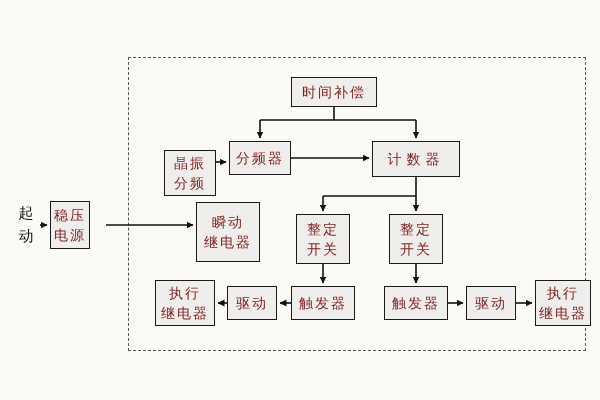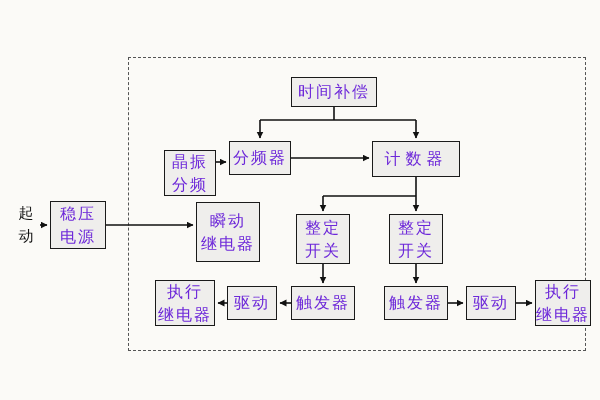--- a/index.html
+++ b/index.html
@@ -4,21 +4,21 @@
 <style>
   html,body{margin:0;padding:0}
   body{font-family:"Liberation Sans","DejaVu Sans",sans-serif;background:#ffffff}
   .stage{position:relative;width:600px;height:400px;background:var(--background,#fbfaf7);overflow:hidden}
   .boundary{position:absolute;left:128px;top:57px;width:458px;height:294px;border:1.6px dashed var(--boundary,#555555);z-index:1;box-sizing:border-box}
   .wires{position:absolute;left:0;top:0;z-index:2}
   .wires line{stroke:var(--connector,#111111);stroke-width:1.6}
   #ah path{fill:var(--connector,#111111)}
   .box{position:absolute;z-index:3;display:flex;align-items:center;justify-content:center;
        text-align:center;background:var(--box-fill,#efeeec);border:1px solid var(--box-border,#1a1a1a);
-       font-size:16px;line-height:1.45;letter-spacing:2px;white-space:pre-line;color:#6d28d9;box-sizing:border-box}
+       font-size:14px;line-height:1.45;letter-spacing:2px;white-space:pre-line;color:#7f1d1d;box-sizing:border-box}
   .start-label{position:absolute;left:10px;top:202px;width:32px;height:46px;z-index:3;
        font-size:15px;line-height:1.5;white-space:pre-line;text-align:center;color:#111}
 </style>
 </head>
 <body>
 
 <div class="stage">
 
   <div class="boundary"></div>
 
@@ -53,21 +53,21 @@
     <line x1="291" y1="303" x2="280" y2="303" marker-end="url(#ah)"></line>
     <line x1="227" y1="303" x2="218" y2="303" marker-end="url(#ah)"></line>
 
     <line x1="448" y1="303" x2="463" y2="303" marker-end="url(#ah)"></line>
     <line x1="516" y1="303" x2="532" y2="303" marker-end="url(#ah)"></line>
   </svg>
 
   <div class="start-label">起
 动</div>
 
-  <div class="box" style="left:50px;top:201px;width:56px;height:48px">稳压
+  <div class="box" style="left:50px;top:201px;width:40px;height:48px">稳压
 电源</div>
 
   <div class="box" style="left:291px;top:77px;width:86px;height:30px">时间补偿</div>
 
   <div class="box" style="left:164px;top:150px;width:52px;height:46px">晶振
 分频</div>
 
   <div class="box" style="left:229px;top:141px;width:62px;height:34px">分频器</div>
 
   <div class="box" style="left:372px;top:141px;width:88px;height:36px;letter-spacing:5px">计数器</div>

